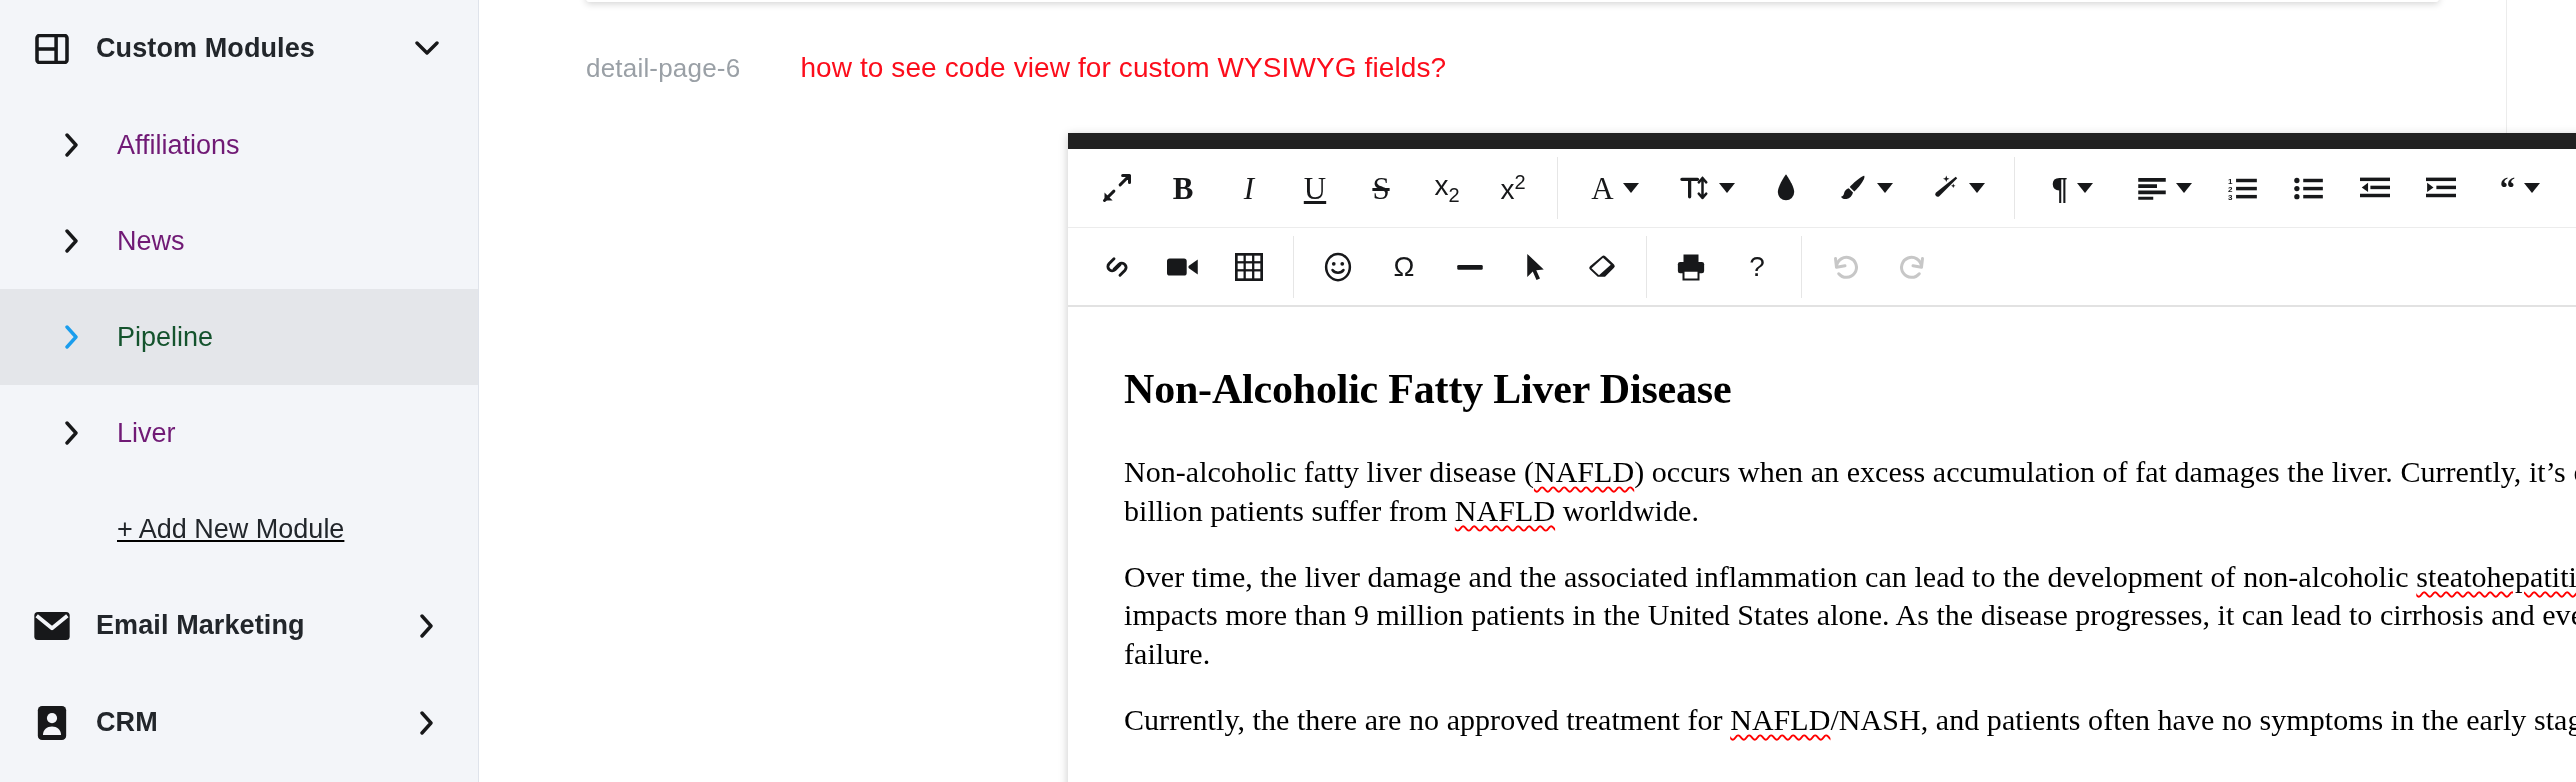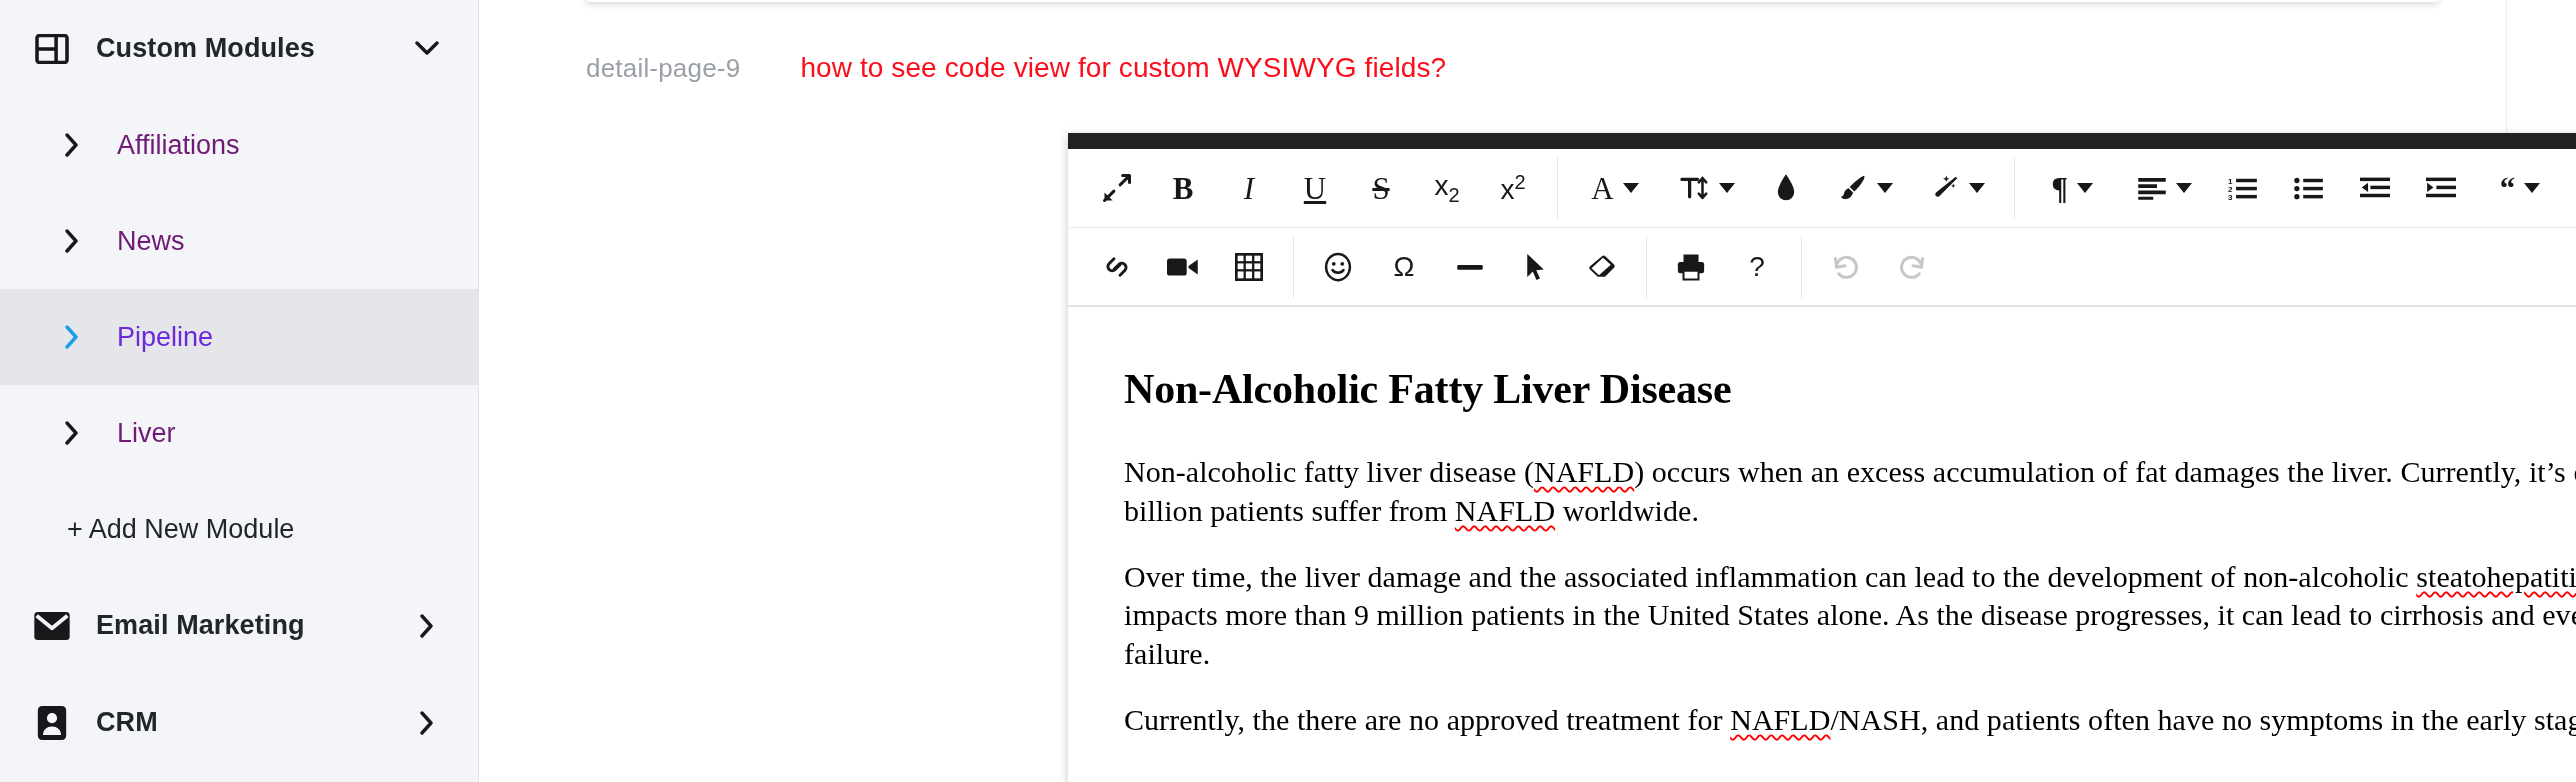--- a/index.html
+++ b/index.html
@@ -60,26 +60,27 @@
   .sub-row .caret {
     width: 34px; flex: 0 0 34px;
     display: flex; align-items: center; justify-content: center;
     margin-right: 28px;
   }
   .sub-label {
     font-size: 27px;
     color: #701a75;
     white-space: nowrap;
   }
-  .sub-row.active .sub-label { color: #6d28d9; }
+  .sub-row.active .sub-label { color: #14532d; }
   .add-row {
     display: flex; align-items: center;
     height: 96px;
-    padding-left: 67px;
+    padding-left: 117px;
     cursor: pointer;
+    text-decoration: underline;
   }
   .add-label { font-size: 27px; color: #22262b; white-space: nowrap; }
 
   svg.ic { display: block; }
 
   
   .canvas {
     position: relative;
     flex: 1 1 auto;
     height: 782px;
@@ -303,21 +304,21 @@
       </span>
     </div>
   </aside>
 
   <main class="canvas">
 
     <div class="right-rule"></div>
     <div class="top-card-shadow"></div>
 
     <div class="meta-row">
-      <span class="breadcrumb">detail-page-9</span>
+      <span class="breadcrumb">detail-page-6</span>
       <span class="red-title">how to see code view for custom WYSIWYG fields?</span>
     </div>
 
     <section class="editor">
       <div class="editor-topbar"></div>
 
       <div class="tb-row row1">
 
         <div class="tb-btn">
           <svg class="ic" width="30" height="30" viewBox="0 0 24 24">

